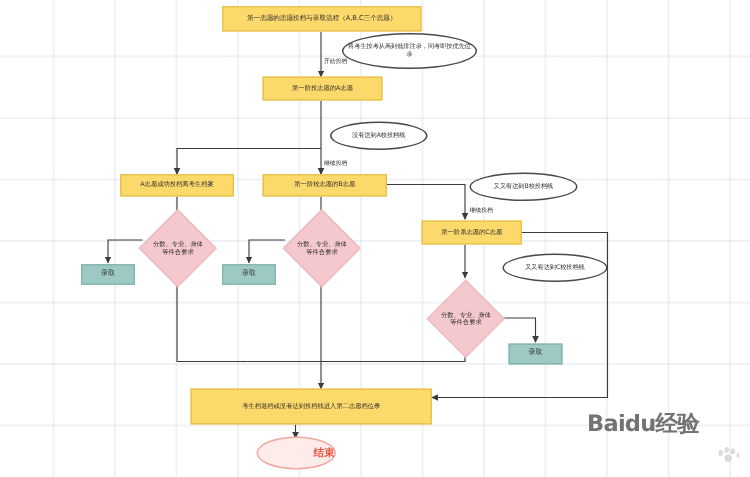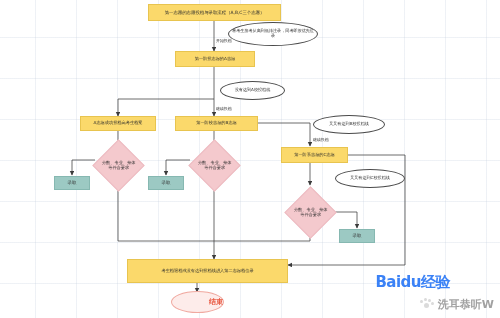--- a/index.html
+++ b/index.html
@@ -76,23 +76,23 @@
     background:transparent;
     white-space:nowrap;
   }
   #watermark{
     position:absolute;right:6px;bottom:6px;
     display:flex;align-items:center;gap:3px;
     opacity:.92;
     pointer-events:none;
   }
   #wm-brand{
-    position:absolute;right:50px;bottom:26px;
+    position:absolute;right:34px;bottom:26px;
     font-size:15px;font-weight:bold;
-    color:#3b82f6;
+    color:#737373;
     letter-spacing:-0.5px;
     white-space:nowrap;
   }
   #wm-sub{
     font-size:11px;color:#9a9a9a;font-weight:bold;white-space:nowrap;
   }
   .paw{display:inline-block;position:relative;width:16px;height:14px;}
   .paw i{position:absolute;background:#d8d8d8;border-radius:50%;display:block;}
 </style>
 </head>
@@ -216,14 +216,13 @@
 
 <div id="wm-brand">Baidu经验</div>
 <div id="watermark">
   <span class="paw">
     <i style="width:5px;height:5px;left:5px;top:5px;"></i>
     <i style="width:3px;height:3.6px;left:1px;top:2px;"></i>
     <i style="width:3px;height:3.6px;left:5px;top:0px;"></i>
     <i style="width:3px;height:3.6px;left:9px;top:1px;"></i>
     <i style="width:2.6px;height:3px;left:12.5px;top:4px;"></i>
   </span>
-  <span id="wm-sub">洗耳恭听W</span>
 </div>
 
 </body></html>

